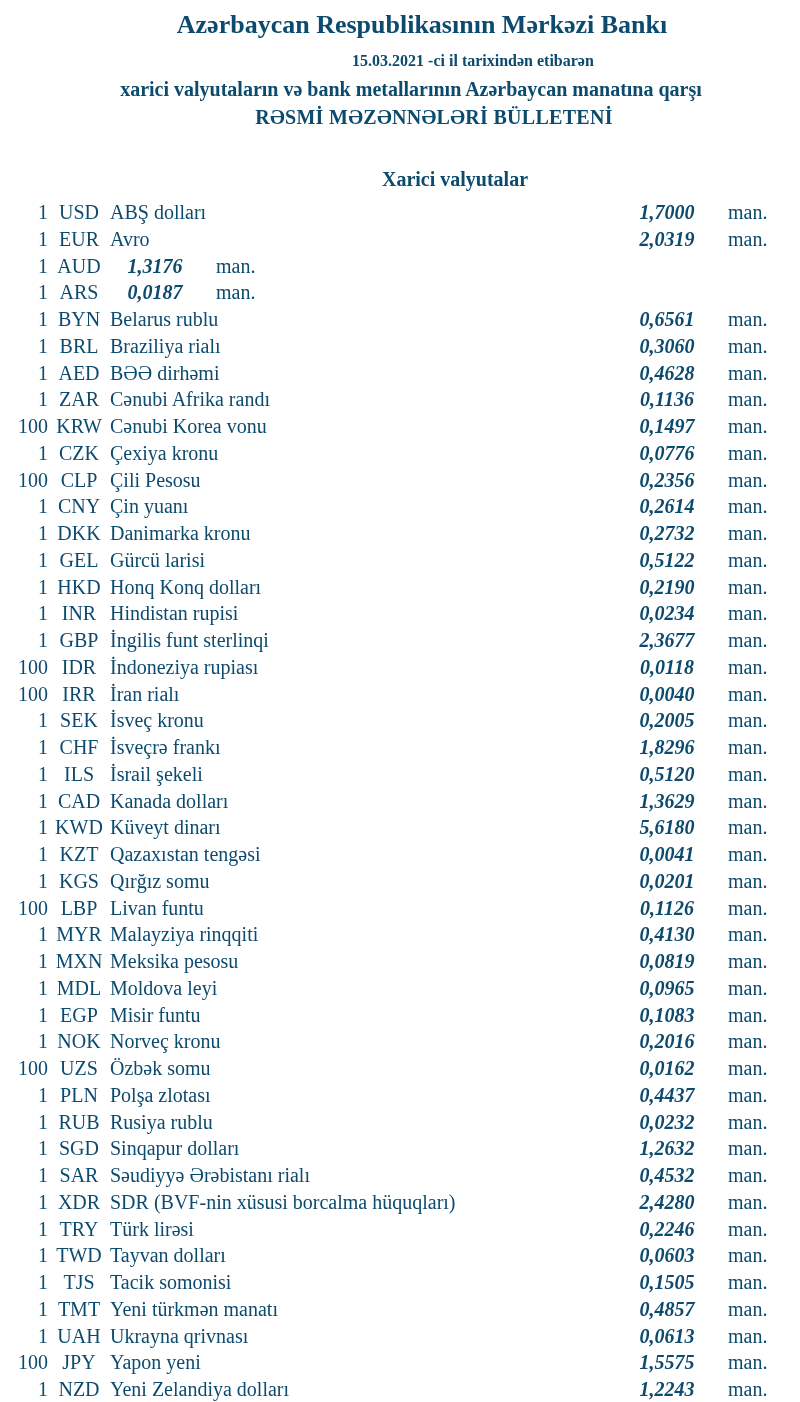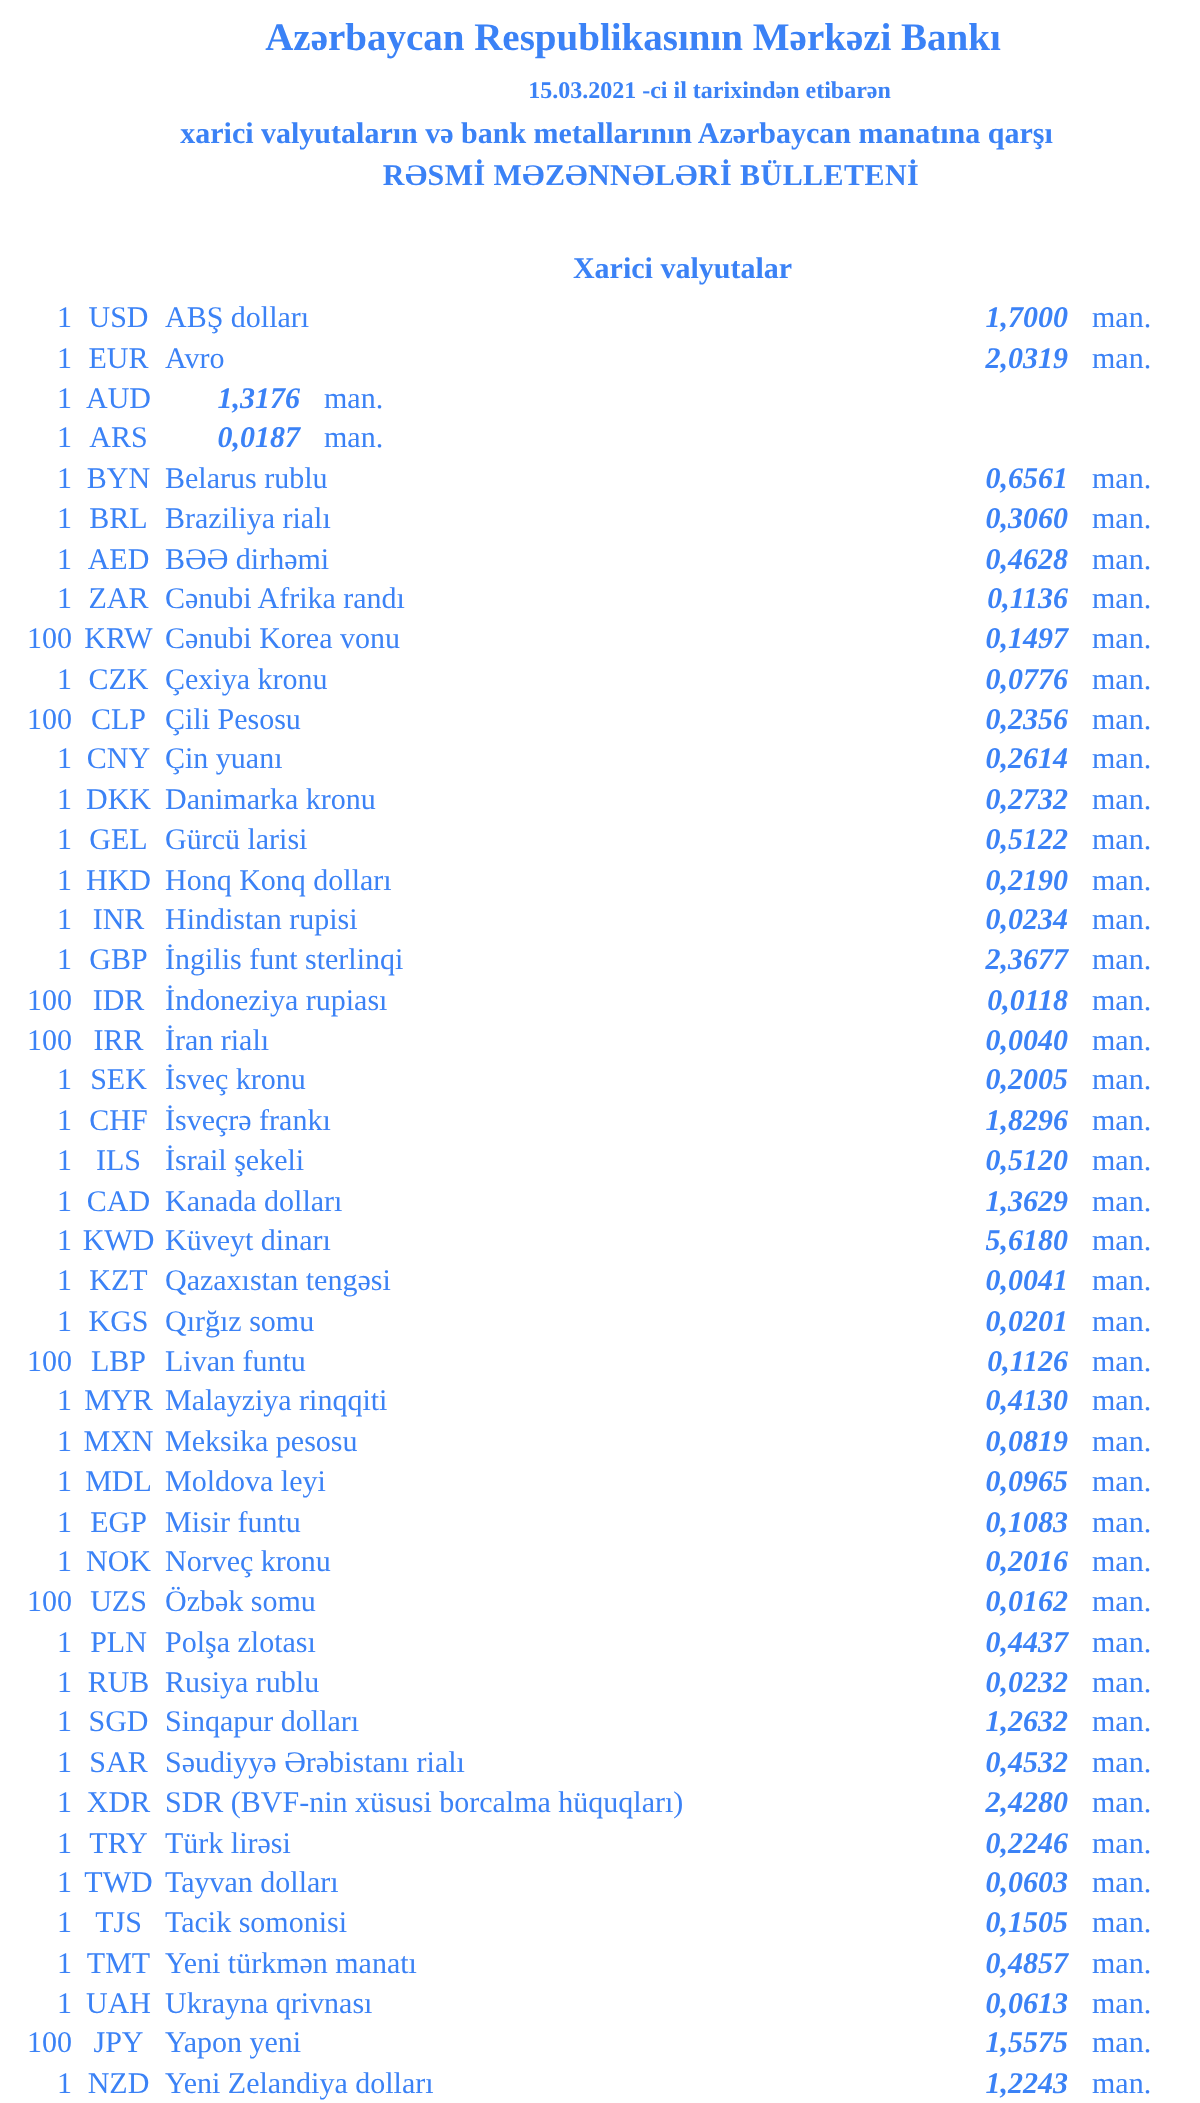--- a/index.html
+++ b/index.html
@@ -5,21 +5,21 @@
   html, body {
     margin: 0;
     padding: 0;
     background: #ffffff;
   }
   .page {
     position: relative;
     width: 800px;
     height: 1402px;
     background: #ffffff;
-    color: #3b82f6;
+    color: #0c4a6e;
     font-family: "Liberation Serif", serif;
     overflow: hidden;
   }
   .hline {
     position: absolute;
     left: 0;
     width: 800px;
     text-align: center;
     white-space: nowrap;
   }
@@ -59,21 +59,21 @@
   }
   .name {
     width: 512px;
     text-align: left;
     flex: none;
     white-space: nowrap;
     overflow: hidden;
   }
   .rate {
     width: 90px;
-    text-align: right;
+    text-align: center;
     font-weight: bold;
     font-style: italic;
     flex: none;
   }
   .unit {
     width: 88px;
     box-sizing: border-box;
     padding-left: 16px;
     text-align: left;
     flex: none;

